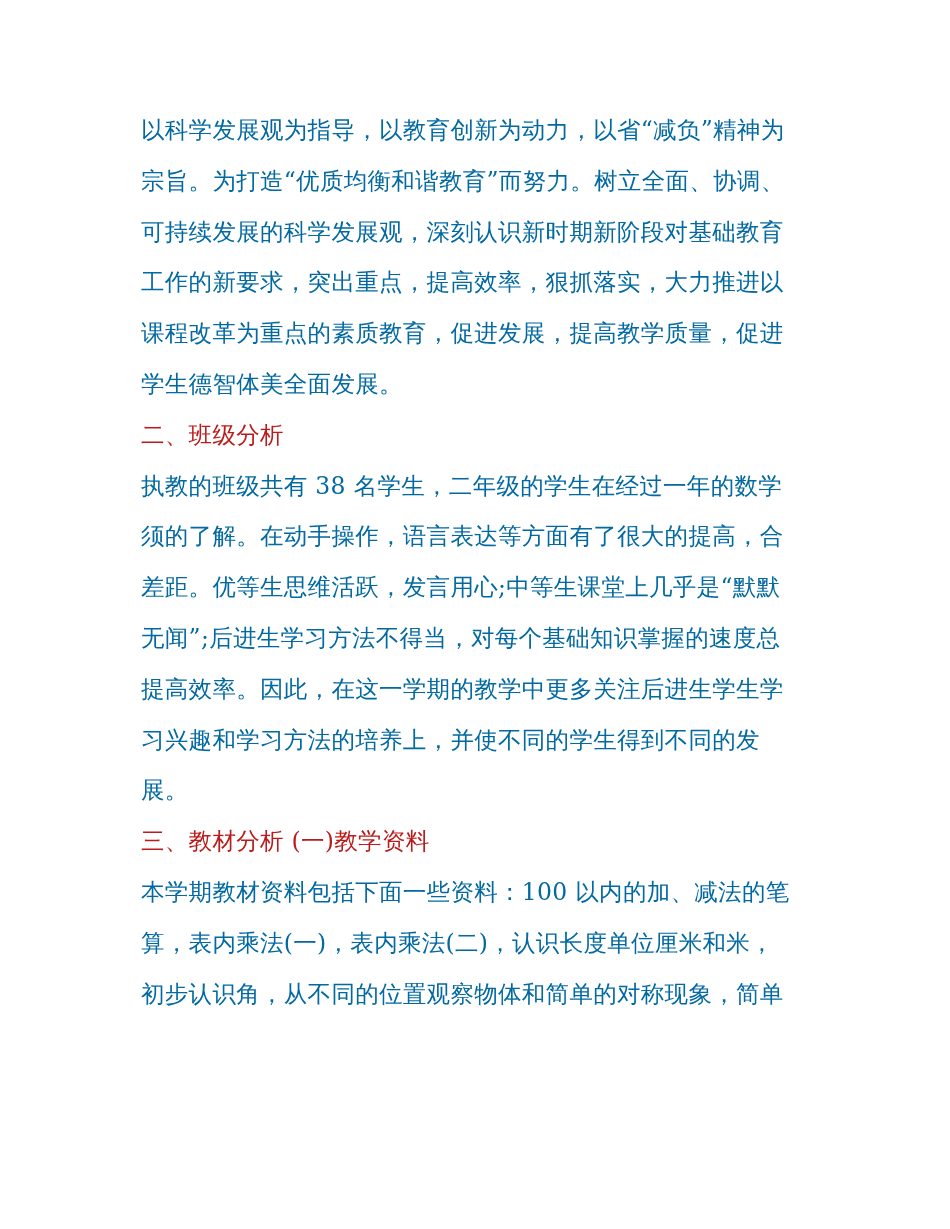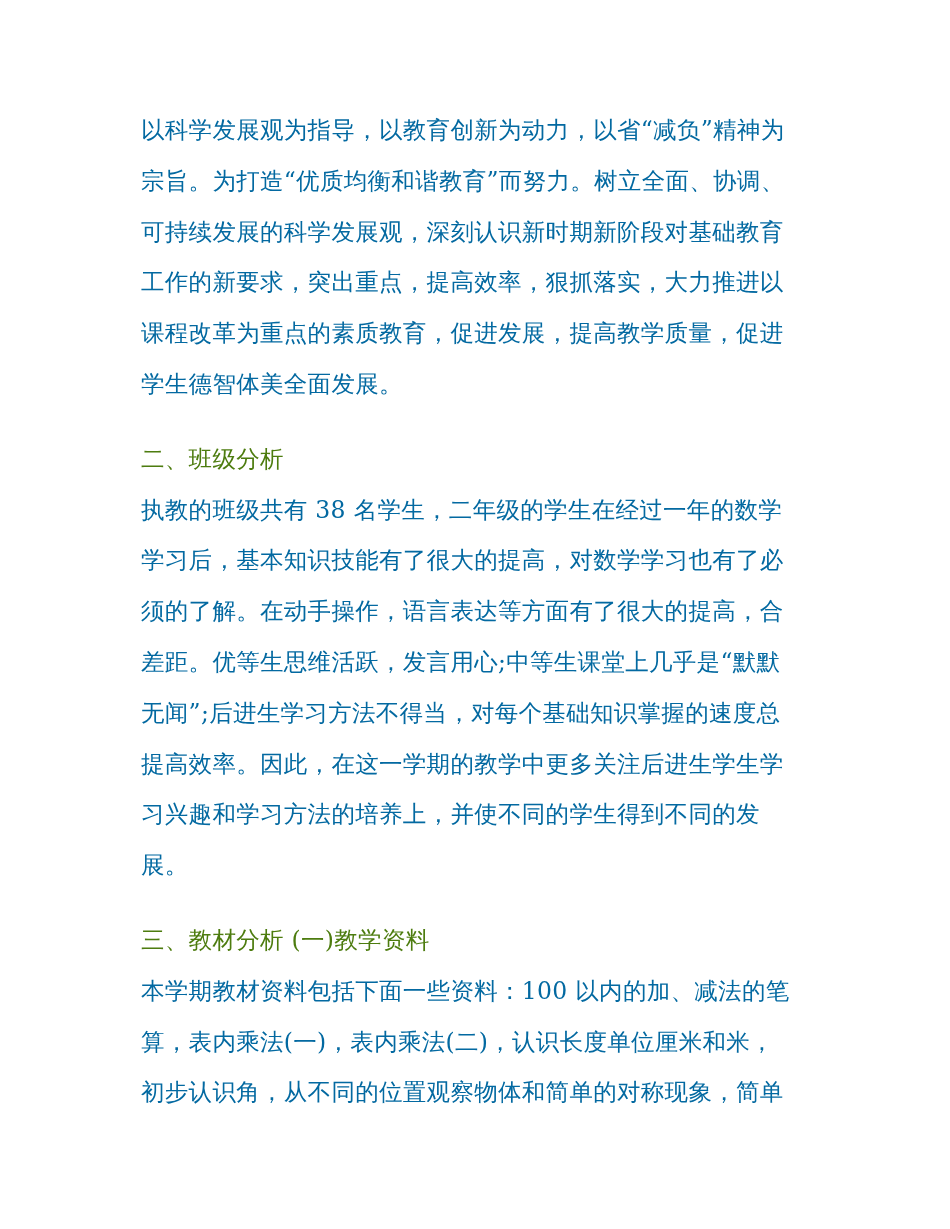--- a/index.html
+++ b/index.html
@@ -31,38 +31,36 @@
       display: block;
       height: 50.8px;
       line-height: 36px;
       font-family: "DejaVu Serif", "Liberation Serif", serif;
       font-size: 23.5px;
       color: #0369a1;
       white-space: nowrap;
       letter-spacing: 0.3px;
     }
     .line.heading {
-      color: #4d7c0f;
-      margin-top: 24px;
+      color: #b91c1c;
     }
   </style>
 </head>
 <body>
 
 <div class="page">
   <div class="content">
     <span class="line">以科学发展观为指导，以教育创新为动力，以省“减负”精神为</span>
     <span class="line">宗旨。为打造“优质均衡和谐教育”而努力。树立全面、协调、</span>
     <span class="line">可持续发展的科学发展观，深刻认识新时期新阶段对基础教育</span>
     <span class="line">工作的新要求，突出重点，提高效率，狠抓落实，大力推进以</span>
     <span class="line">课程改革为重点的素质教育，促进发展，提高教学质量，促进</span>
     <span class="line">学生德智体美全面发展。</span>
     <span class="line heading">二、班级分析</span>
     <span class="line">执教的班级共有 38 名学生，二年级的学生在经过一年的数学</span>
-    <span class="line">学习后，基本知识技能有了很大的提高，对数学学习也有了必</span>
     <span class="line">须的了解。在动手操作，语言表达等方面有了很大的提高，合</span>
     <span class="line">差距。优等生思维活跃，发言用心;中等生课堂上几乎是“默默</span>
     <span class="line">无闻”;后进生学习方法不得当，对每个基础知识掌握的速度总</span>
     <span class="line">提高效率。因此，在这一学期的教学中更多关注后进生学生学</span>
     <span class="line">习兴趣和学习方法的培养上，并使不同的学生得到不同的发</span>
     <span class="line">展。</span>
     <span class="line heading">三、教材分析 (一)教学资料</span>
     <span class="line">本学期教材资料包括下面一些资料：100 以内的加、减法的笔</span>
     <span class="line">算，表内乘法(一)，表内乘法(二)，认识长度单位厘米和米，</span>
     <span class="line">初步认识角，从不同的位置观察物体和简单的对称现象，简单</span>

